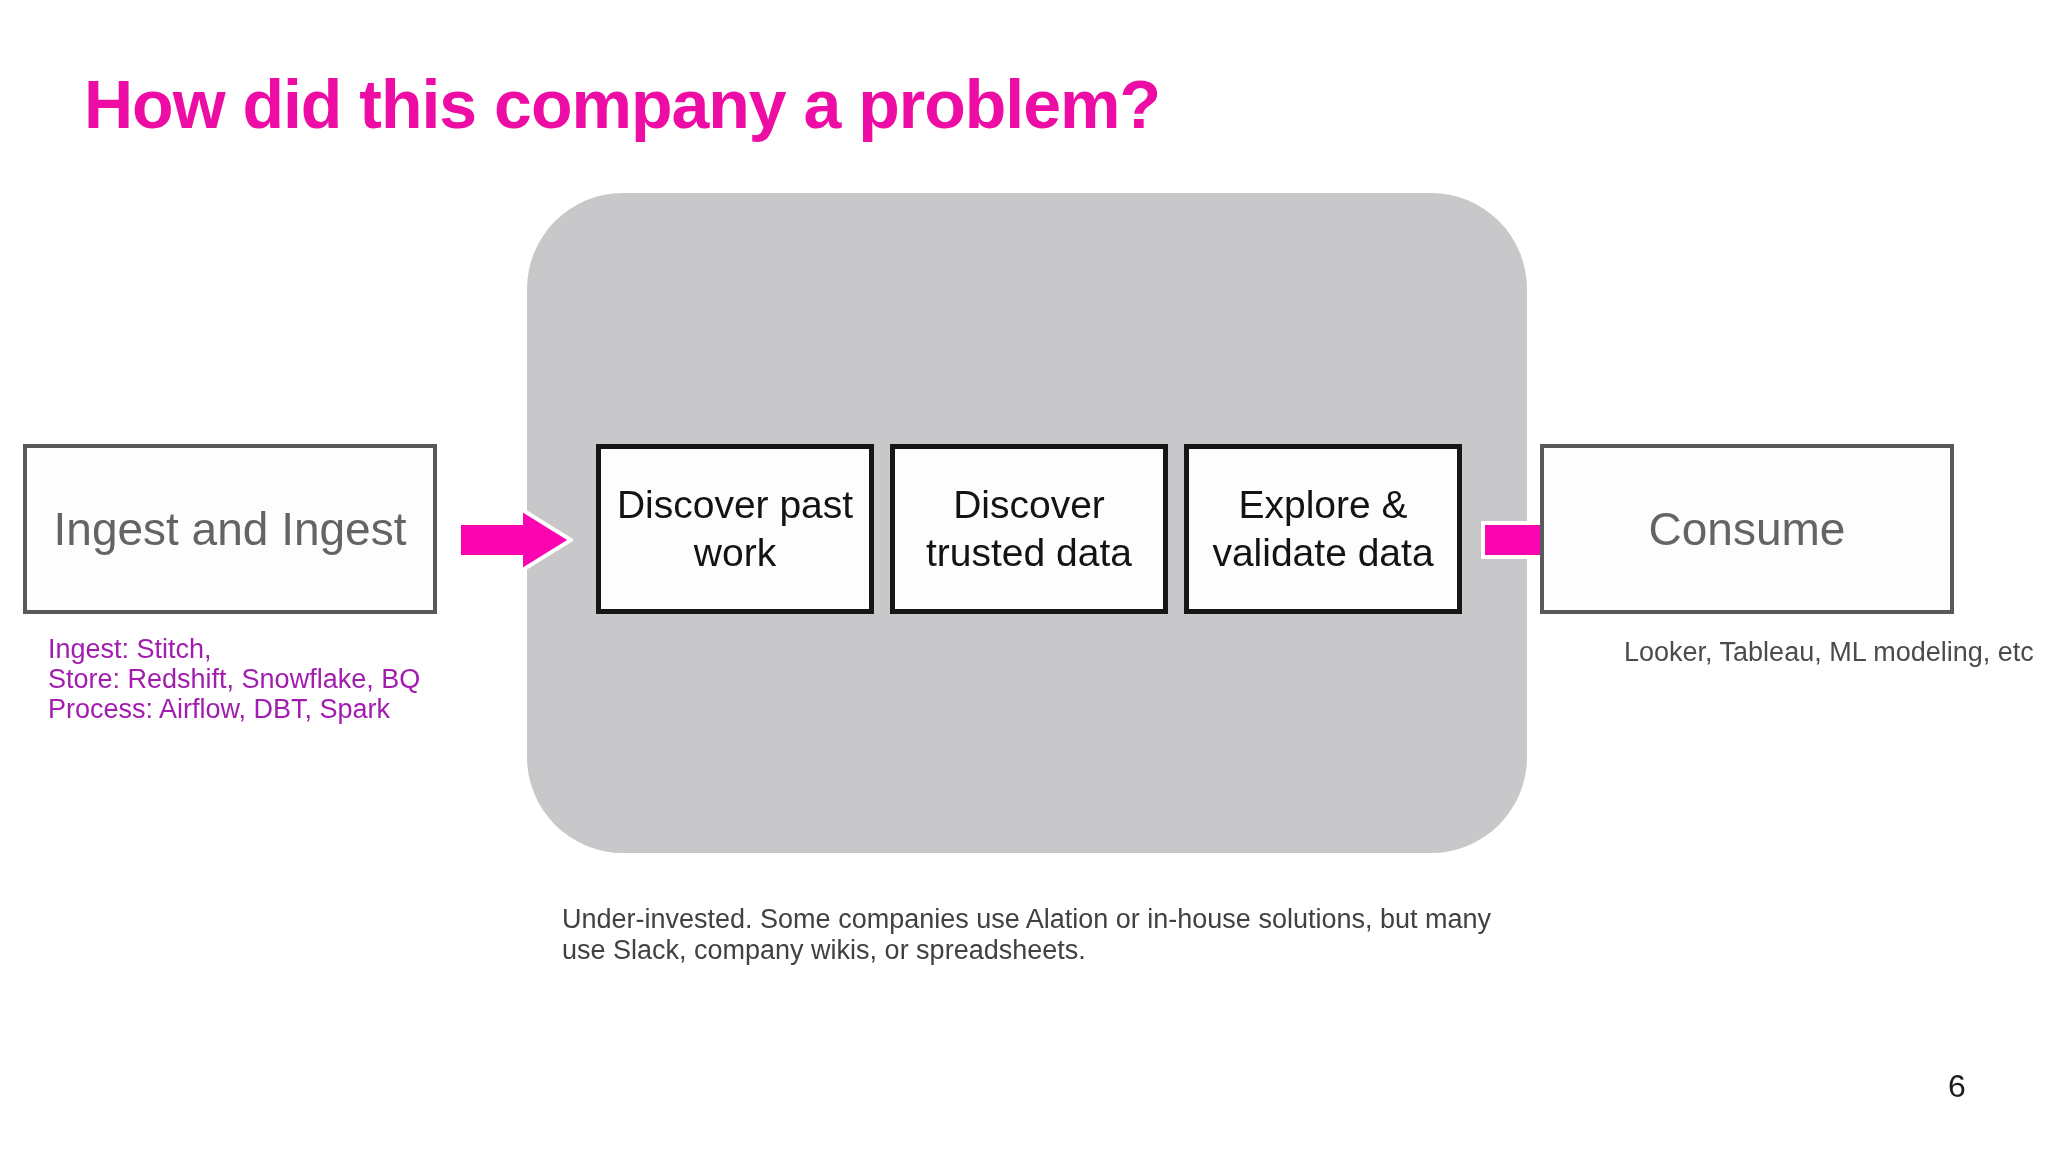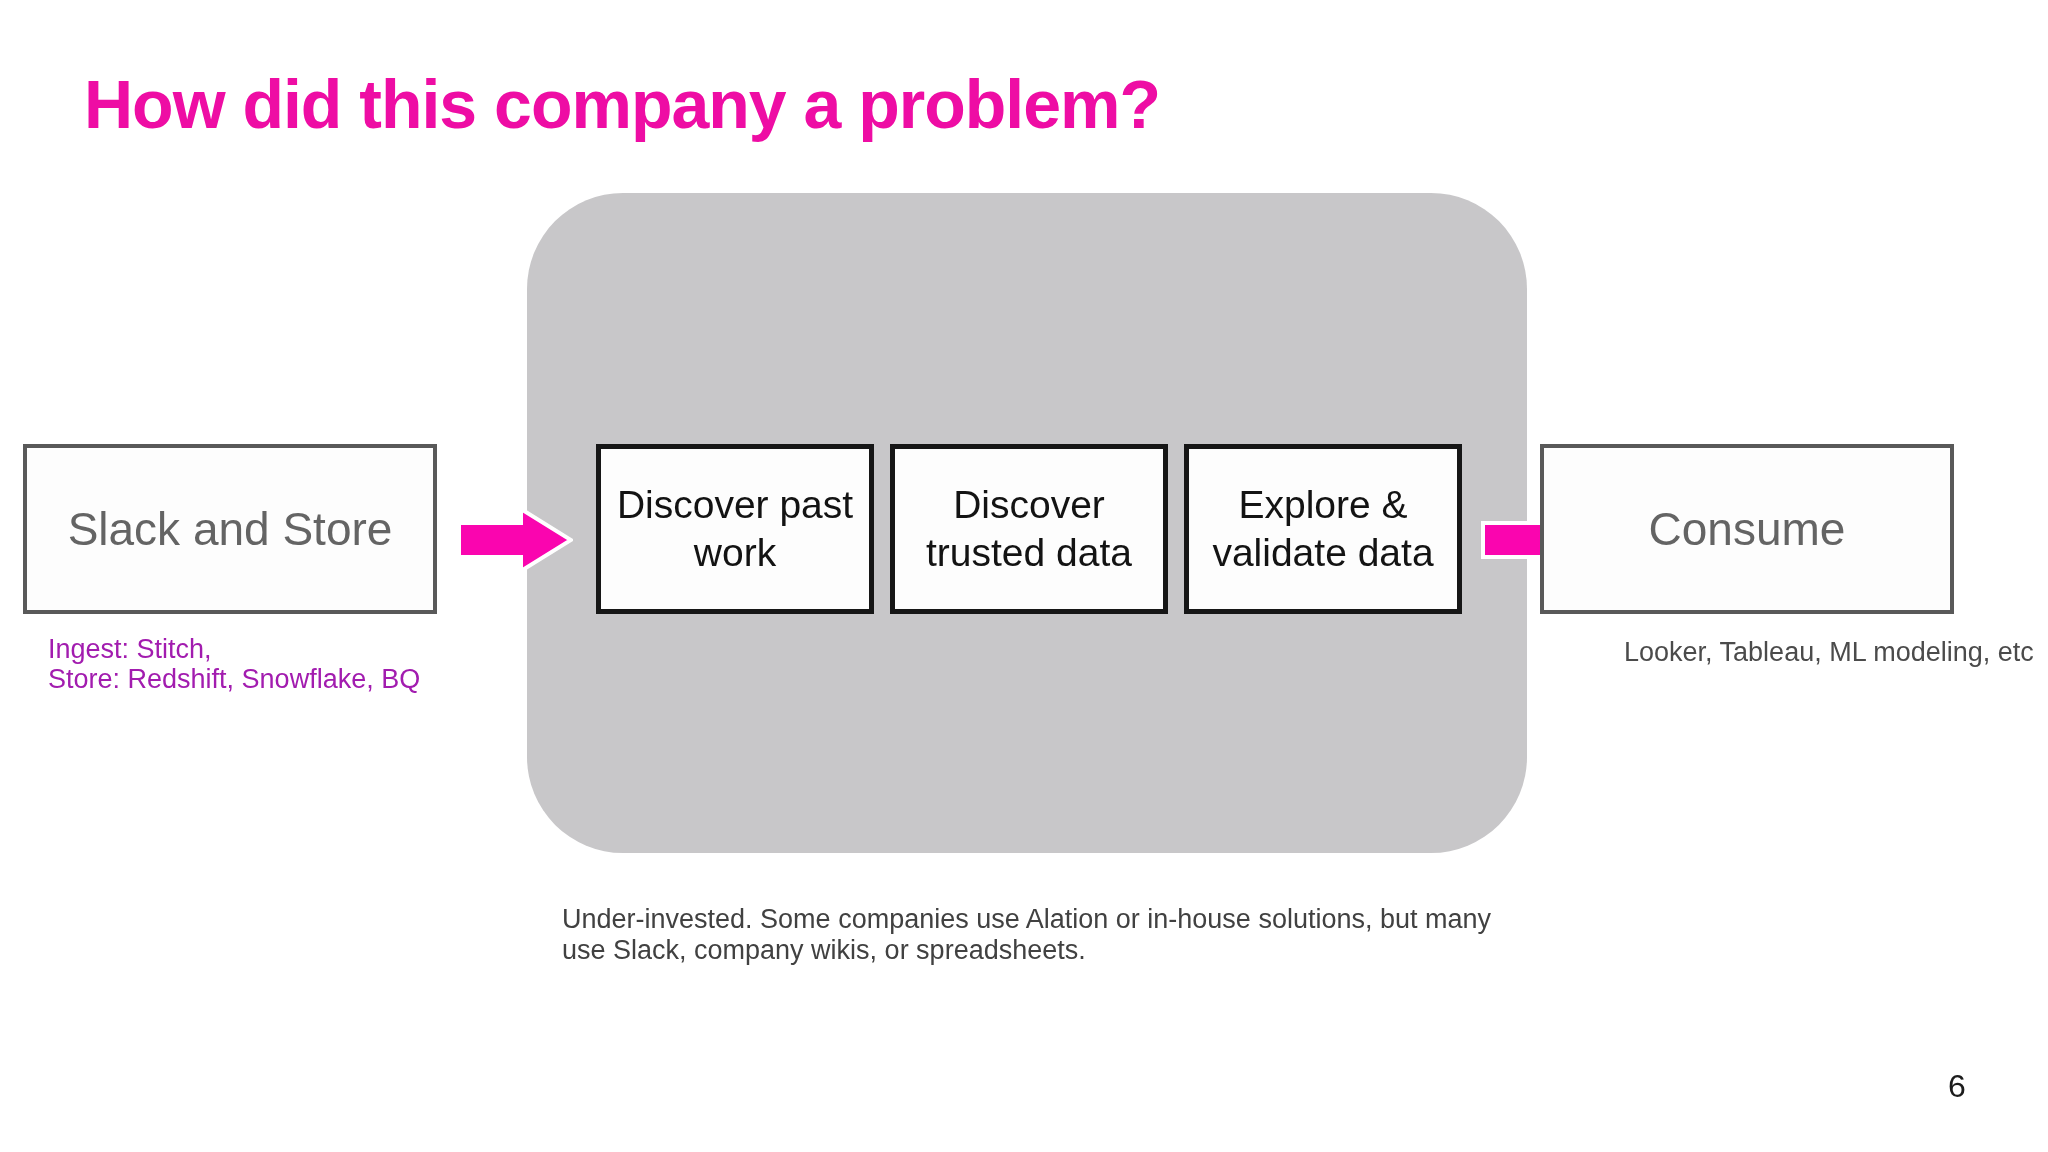--- a/index.html
+++ b/index.html
@@ -106,21 +106,21 @@
 </head>
 <body>
 
 <div class="slide">
 
   <h1 class="title" style="color: rgb(238, 13, 164);">How did this company a problem?</h1>
 
   <div class="gray-container" style="background-color: rgb(200, 199, 201);"></div>
 
   <div class="flow-box outer-box ingest-box" style="color: rgb(100, 100, 100);">
-    <span class="box-label">Slack and Store</span>
+    <span class="box-label">Ingest and Ingest</span>
   </div>
 
   <svg class="arrow arrow-1" viewBox="0 0 116 70">
     <polygon points="2,18 64,18 64,4 114,35 64,66 64,52 2,52" stroke="#ffffff" stroke-width="4" stroke-linejoin="miter" style="fill: rgb(250, 5, 175);"></polygon>
   </svg>
 
   <div class="flow-box mid-box mid-box-1" style="color: rgb(19, 19, 19); text-align: center;">
     <div>
       <div class="box-label">Discover past</div>
       <div class="box-label">work</div>
@@ -145,20 +145,21 @@
     <polygon points="2,18 64,18 64,4 114,35 64,66 64,52 2,52" stroke="#ffffff" stroke-width="4" stroke-linejoin="miter" style="fill: rgb(250, 5, 175);"></polygon>
   </svg>
 
   <div class="flow-box outer-box consume-box" style="color: rgb(100, 100, 100);">
     <span class="box-label">Consume</span>
   </div>
 
   <div class="notes" style="color: #a21caf;">
     <div>Ingest: Stitch,</div>
     <div>Store: Redshift, Snowflake, BQ</div>
+    <div>Process: Airflow, DBT, Spark</div>
   </div>
 
   <div class="consume-note" style="color: rgb(75, 75, 75);">Looker, Tableau, ML modeling, etc</div>
 
   <div class="caption" style="color: rgb(65, 65, 65);">
     <div>Under-invested. Some companies use Alation or in-house solutions, but many</div>
     <div>use Slack, company wikis, or spreadsheets.</div>
   </div>
 
   <div class="page-number">6</div>

